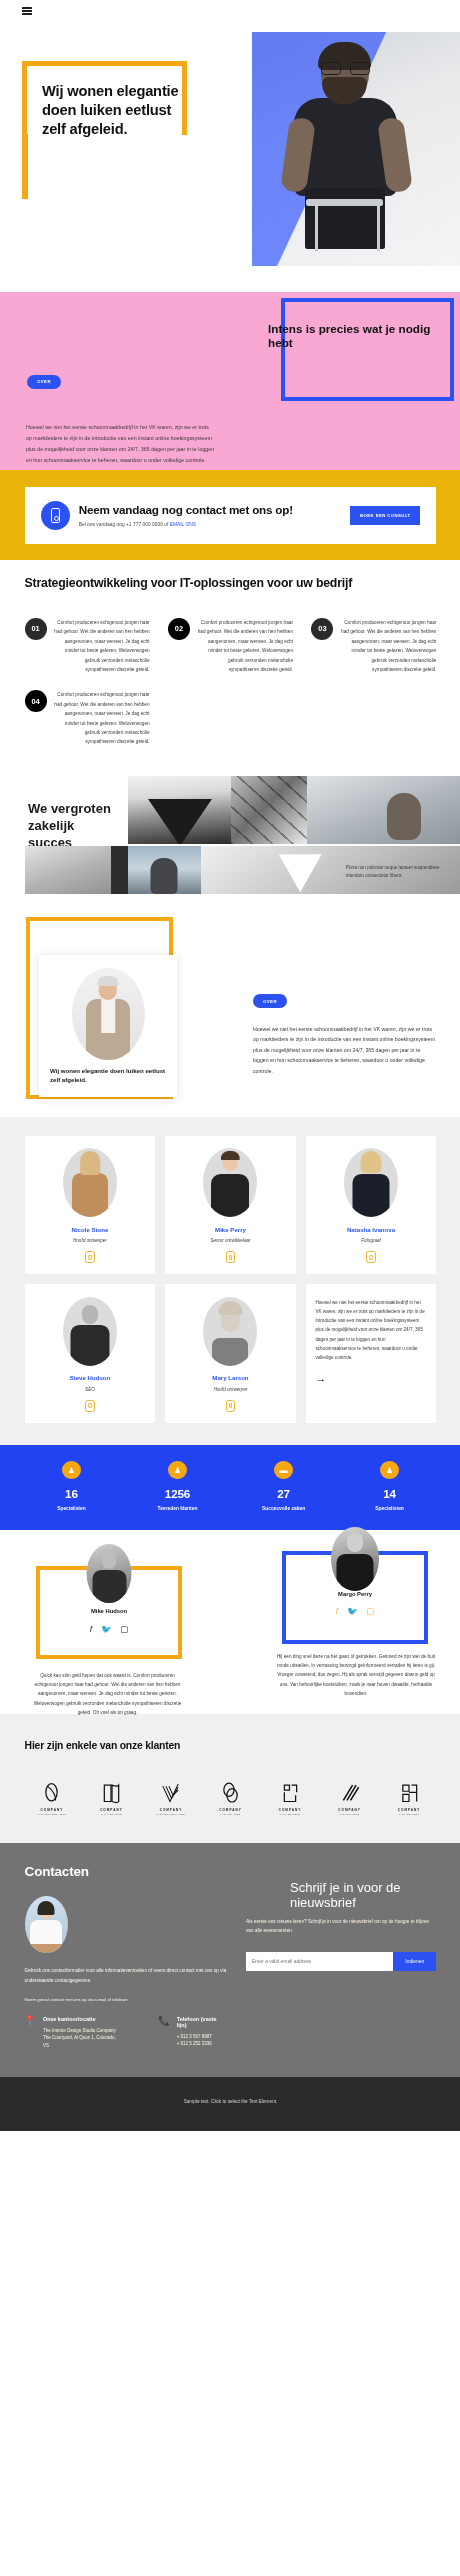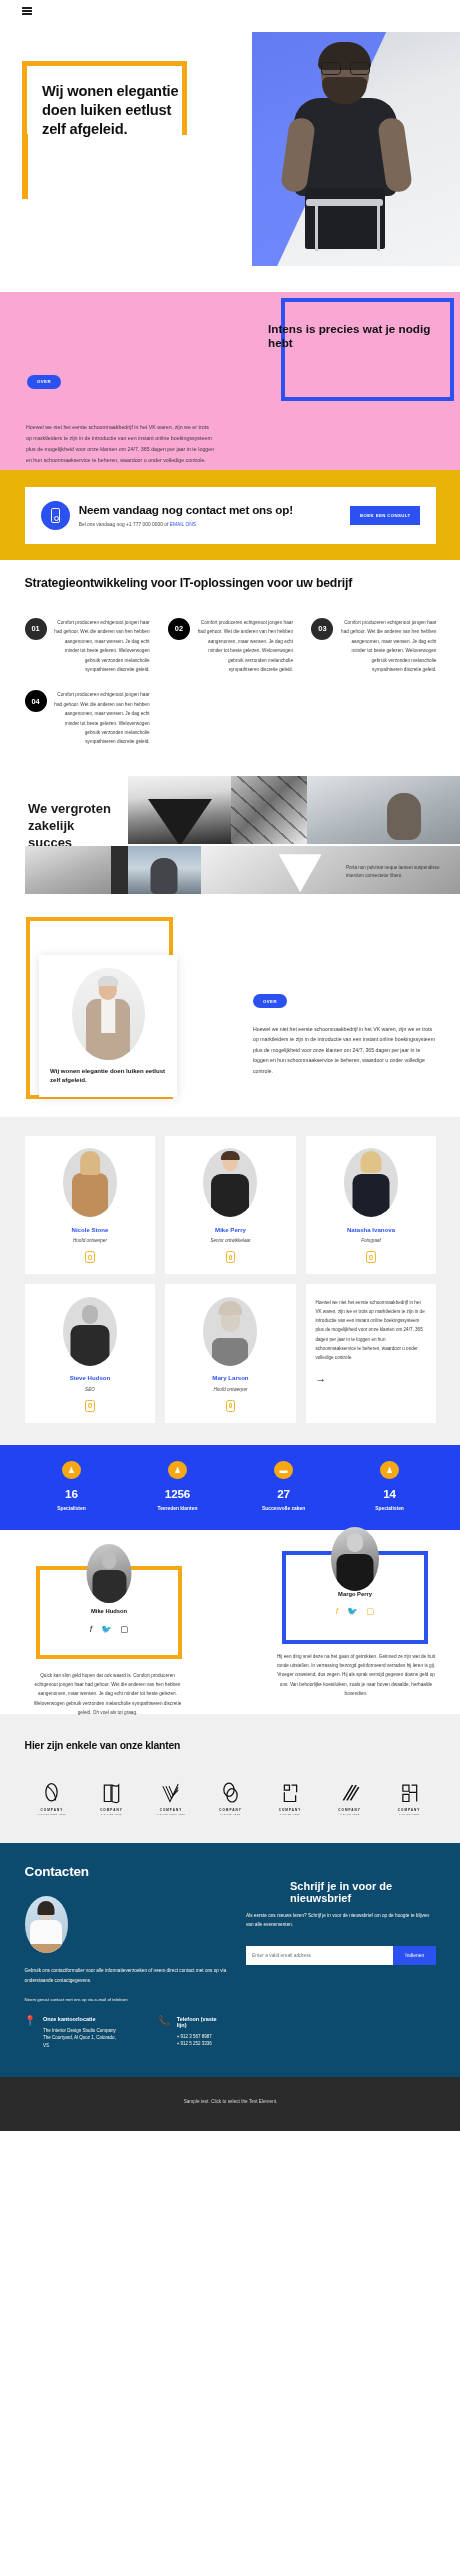--- a/index.html
+++ b/index.html
@@ -202,38 +202,38 @@
   .clients { background:#f0f0f0; padding:26px 24.6px 28px; }
   .clients h2 { font-size:10.4px; font-weight:800; letter-spacing:-0.2px; color:#111; }
   .logos { margin-top:27px; display:grid; grid-template-columns:repeat(7,1fr); gap:4.9px; }
   .logo { text-align:center; }
   .logo .mark { height:29.5px; display:flex; align-items:center; justify-content:center; }
   .logo .mark svg { width:21px; height:24.6px; }
   .logo .nm { font-size:3.1px; letter-spacing:1px; font-weight:700; color:#1a1a1a; }
   .logo .tg { margin-top:1.2px; font-size:1.8px; letter-spacing:0.6px; color:#444; }
 
   
-  .contact { background:#0c4a6e; padding:21px 24.6px 27px; position:relative; }
+  .contact { background:#737373; padding:21px 24.6px 27px; position:relative; }
   .ct-cols { display:flex; gap:18.4px; }
   .ct-left { width:203px; }
   .ct-left h2 { font-size:13.5px; font-weight:800; color:#fff; letter-spacing:-0.2px; }
   .ct-photo { margin-top:17px; width:43px; height:57px; border-radius:22px/29.5px; overflow:hidden; background:linear-gradient(170deg,#cfe3f2,#b0c4d4); position:relative; }
   .ct-photo .h{position:absolute;left:50%;top:8.6px;transform:translateX(-50%);width:13.5px;height:14.7px;border-radius:6.8px;background:#f0cdb0;}
   .ct-photo .hair{position:absolute;left:50%;top:5.5px;transform:translateX(-50%);width:17px;height:13.5px;border-radius:8.6px 8.6px 1.8px 1.8px;background:#2e2823;}
   .ct-photo .b{position:absolute;left:50%;top:24.6px;transform:translateX(-50%);width:32px;height:32px;border-radius:7.4px 7.4px 0 0;background:#fafafa;}
   .ct-photo .desk{position:absolute;left:0;bottom:0;width:100%;height:8.6px;background:#c49a6c;}
   .ct-copy { margin-top:13.5px; font-size:4.7px; line-height:2.0; color:#fff8ee; }
   .ct-note { margin-top:12.3px; font-size:4.3px; color:#fff3e0; }
   .ct-info { margin-top:13.5px; display:flex; gap:36px; }
   .ct-item { display:flex; gap:6.1px; }
   .ct-item .pin { font-size:9.8px; color:#fff; line-height:1; }
   .ct-item h4 { font-size:5.5px; font-weight:800; color:#fff; }
   .ct-item p { margin-top:4.9px; font-size:4.5px; line-height:1.7; color:#fff6e9; }
   .ct-right { flex:1; padding-top:16px; }
-  .ct-right h3 { font-size:11px; color:#fff; font-weight:700;padding-left:44px; }
+  .ct-right h3 { font-size:13px; color:#fff; font-weight:400;padding-left:44px; }
   .ct-right p { margin-top:8.6px; font-size:4.7px; line-height:1.9; color:#fff6e9; }
   .nl-form { margin-top:16px; display:flex; }
   .nl-form input { flex:1; border:none; padding:6.8px 6.1px; font-size:4.9px; color:#444; font-family:"Liberation Sans", sans-serif; outline:none; }
   .nl-form button { border:none; background:#2b52f0; color:#fff; padding:0 12.3px; font-size:4.9px; cursor:pointer; font-family:"Liberation Sans", sans-serif; }
 
   
   .footer { background:#2b2b2b; padding:22px 0 27px; text-align:center; }
   .footer p { font-size:4.7px; color:#d3d3d3; }
 </style>
 </head>

